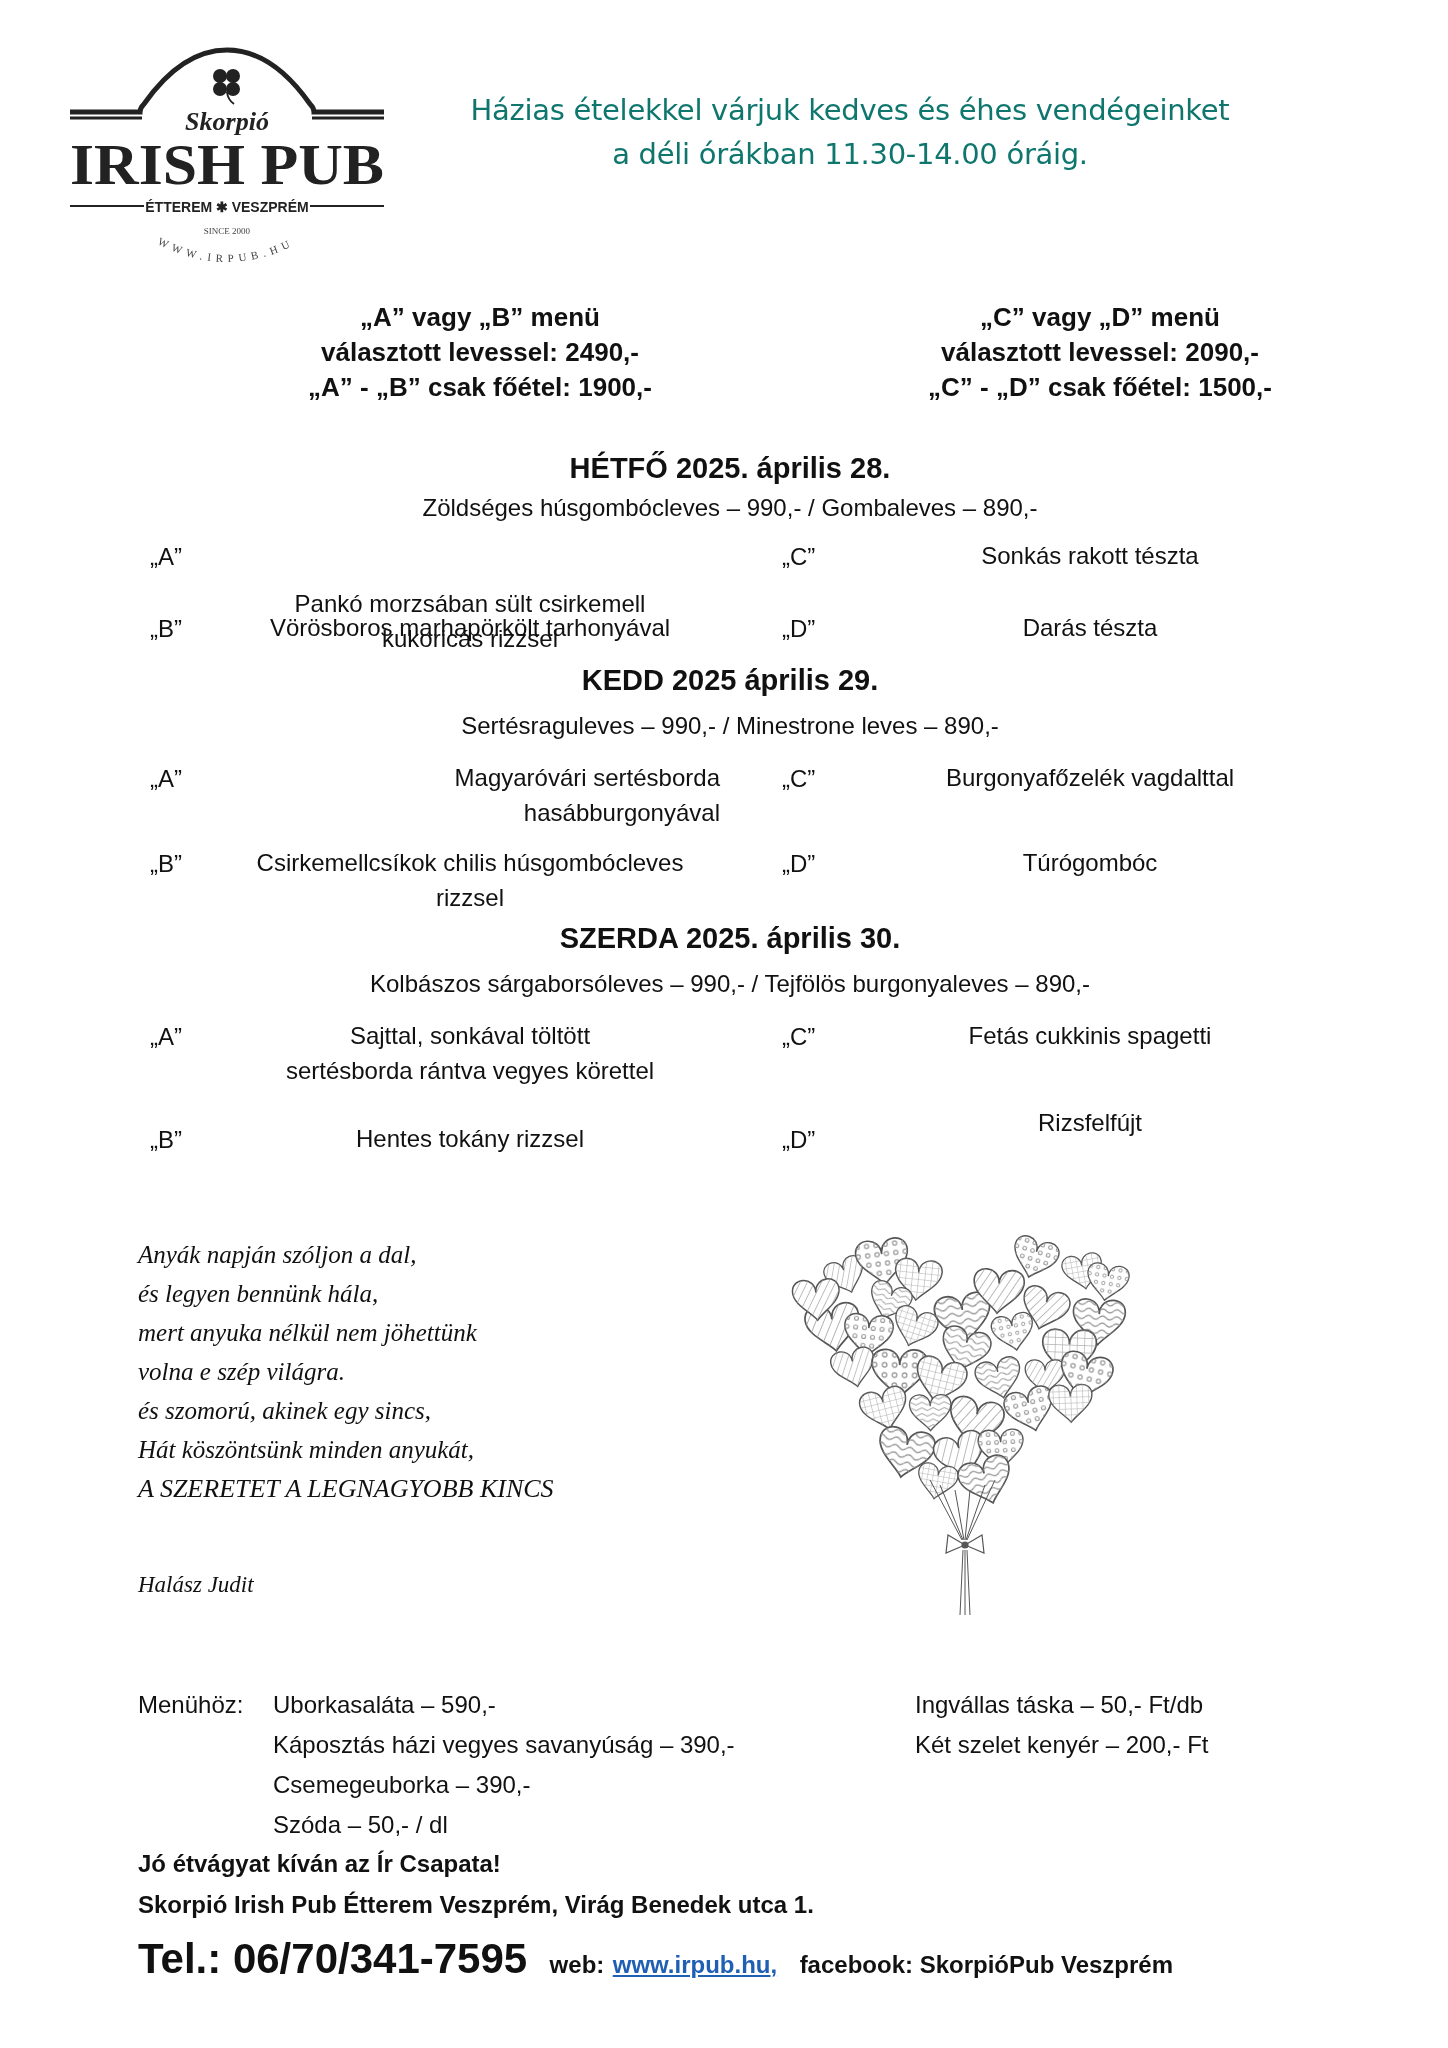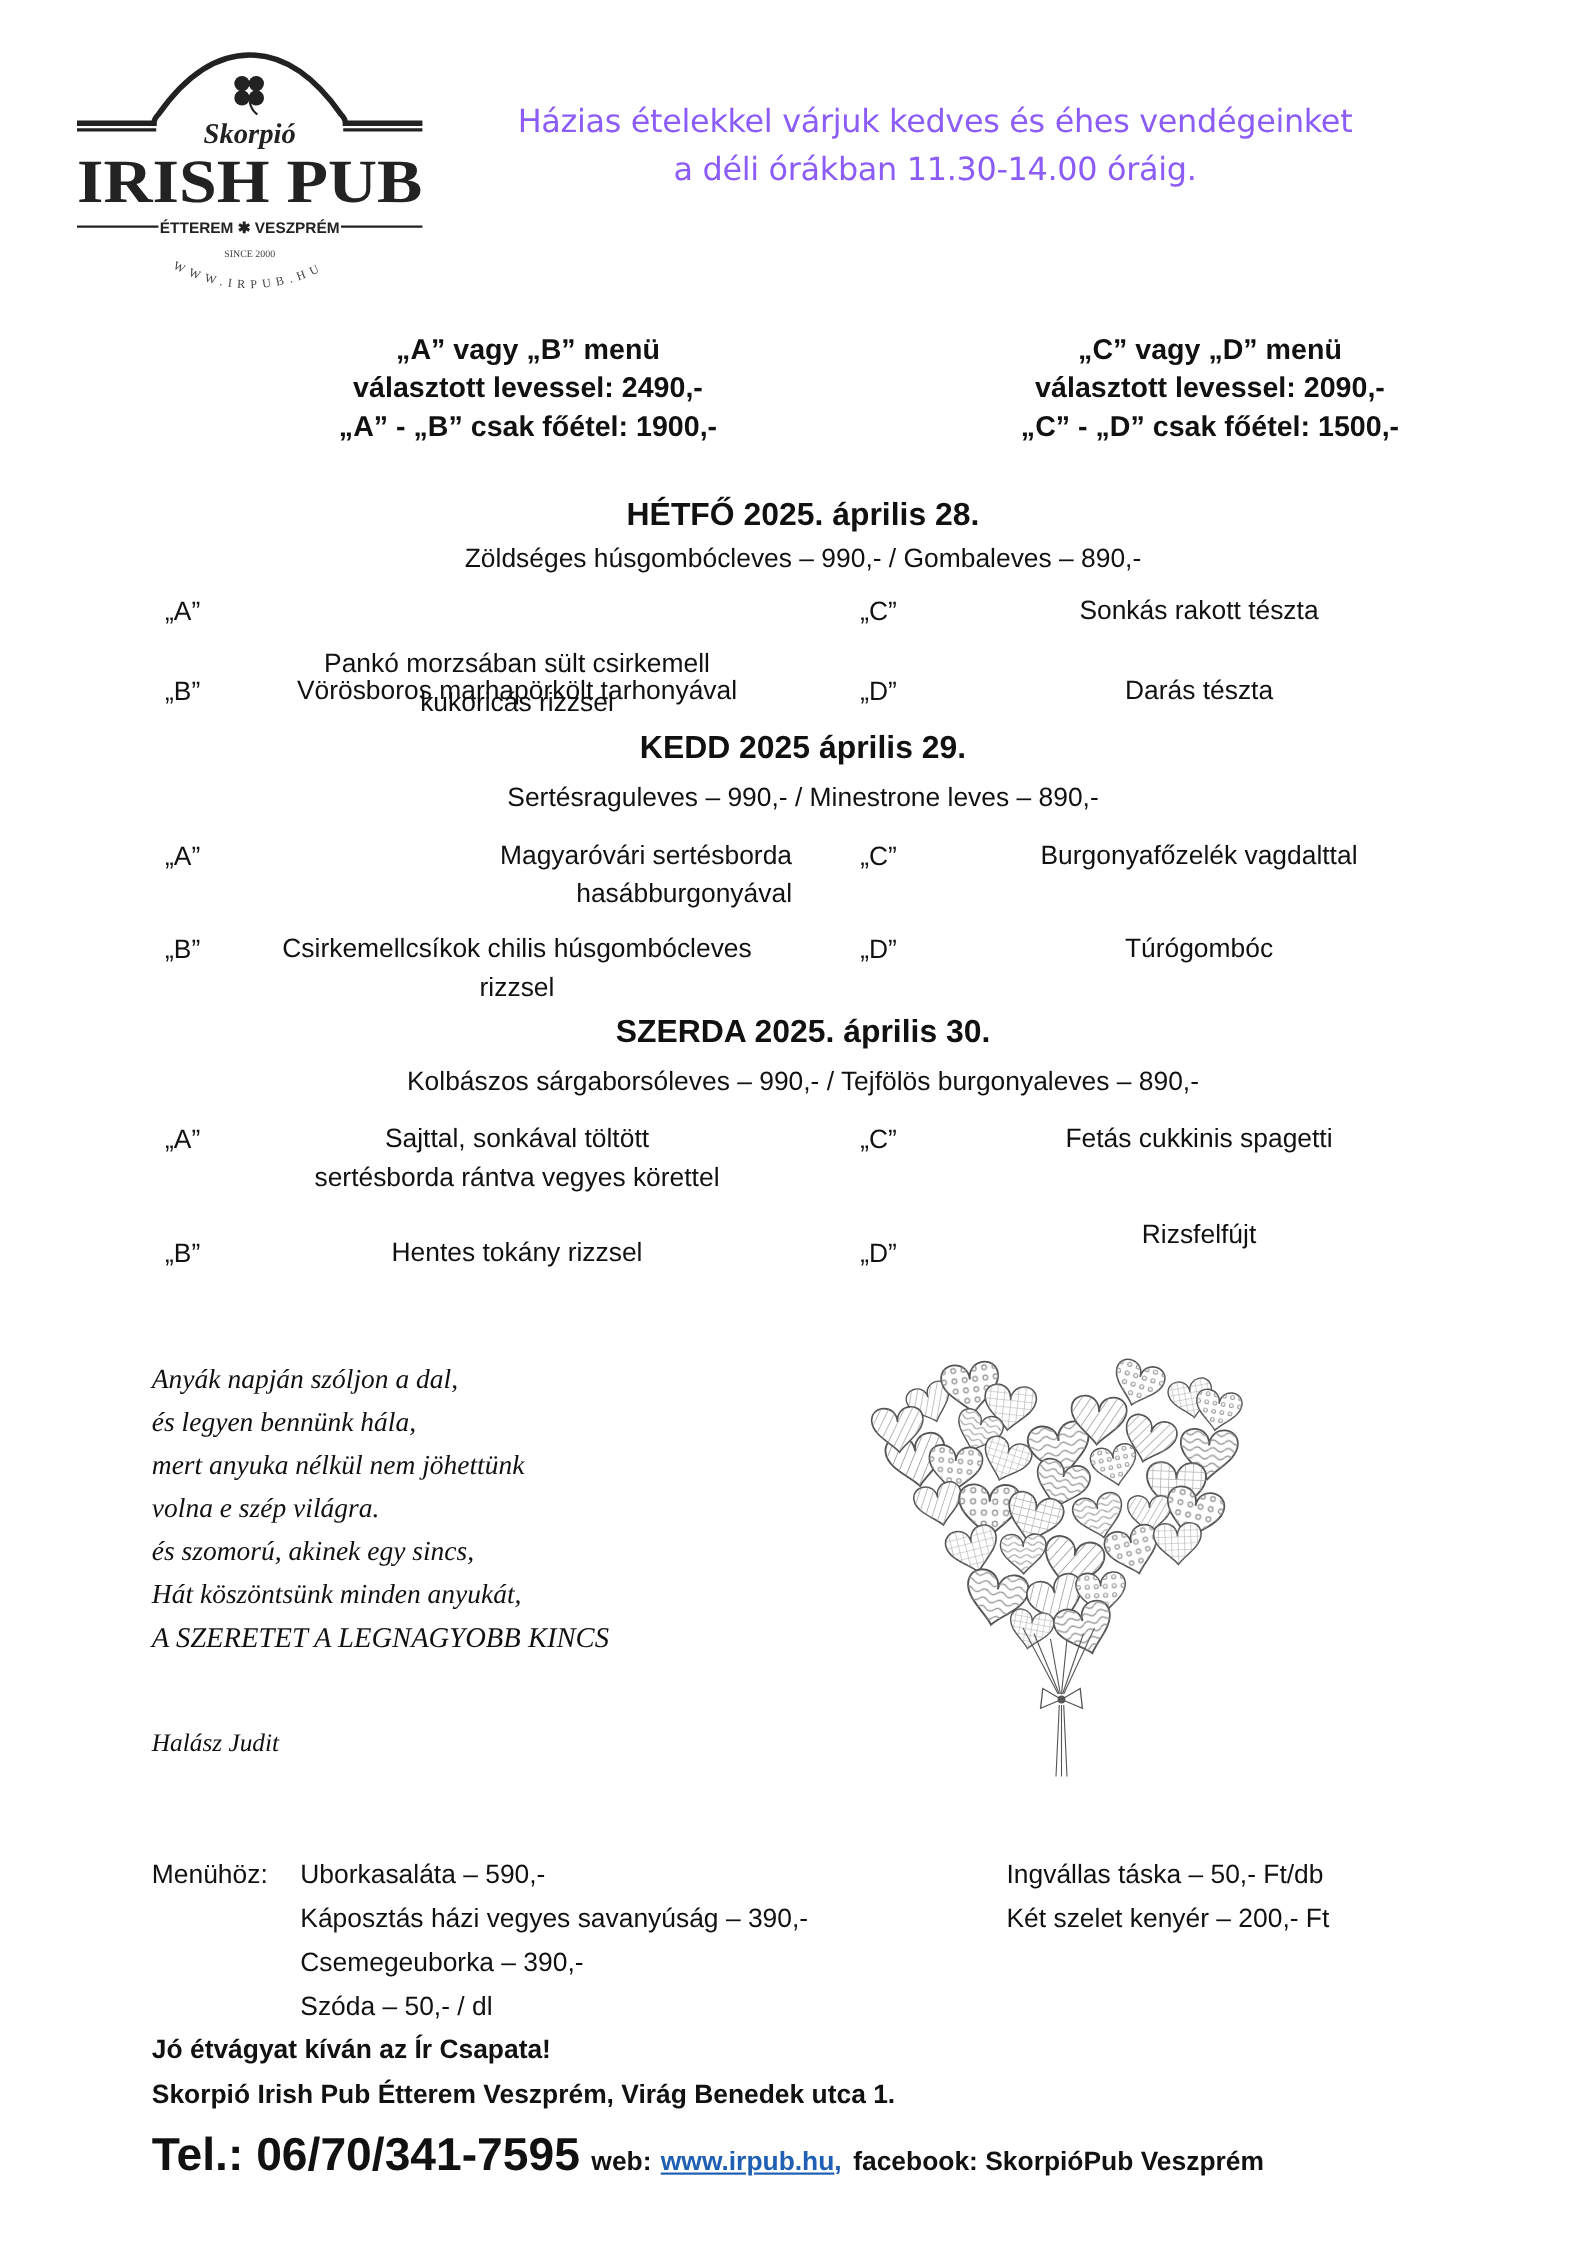--- a/index.html
+++ b/index.html
@@ -4,21 +4,21 @@
 <style>
   html, body { margin: 0; padding: 0; background: #ffffff; }
   body { width: 1448px; height: 2048px; position: relative; overflow: hidden; color: #111; font-family: "Liberation Sans", sans-serif; }
   .abs { position: absolute; }
 
   
   #logo { left: 62px; top: 42px; width: 330px; height: 230px; text-align: right; }
   #logo svg { width: 100%; height: 100%; }
 
   
-  .tagline { left: 420px; width: 860px; top: 88px; font-family: "DejaVu Sans", sans-serif; font-size: 29px; line-height: 44px; text-align: center; color: #8b5cf6; letter-spacing: -0.3px; }
+  .tagline { left: 420px; width: 860px; top: 88px; font-family: "DejaVu Sans", sans-serif; font-size: 29px; line-height: 44px; text-align: center; color: #0f766e; letter-spacing: -0.3px; }
 
   
   .pricing { top: 300px; width: 420px; font-weight: bold; font-size: 26px; line-height: 35px; text-align: center; }
   #pricing-ab { left: 270px; }
   #pricing-cd { left: 890px; }
 
   
   .day-title { left: 140px; width: 1180px; text-align: center; font-weight: bold; font-size: 29px; }
   .soups { left: 140px; width: 1180px; text-align: center; font-size: 24px; }
   .letter { font-size: 24px; width: 60px; }
@@ -37,21 +37,21 @@
   
   .extras { left: 138px; top: 1685px; font-size: 24px; line-height: 40px; }
   .extras-label { display: inline-block; width: 135px; }
   .extras-row { height: 40px; white-space: nowrap; }
   .extras-indent { padding-left: 135px; }
   .extras-right { left: 915px; top: 1685px; font-size: 24px; line-height: 40px; }
 
   .bold-line { left: 138px; font-weight: bold; font-size: 24px; }
   .contact { left: 138px; top: 1935px; white-space: nowrap; }
   .tel { font-weight: bold; font-size: 42px; vertical-align: baseline; }
-  .contact-small { font-weight: bold; font-size: 24px; margin-left: 6px; }
+  .contact-small { font-weight: bold; font-size: 24px; margin-left: 18px; }
   .link { color: #1f5fb4; text-decoration: underline; }
 </style>
 </head>
 <body>
 
 <div id="logo" class="abs">
   <svg viewBox="0 0 330 230">
 
     <path d="M8 70 H78 Q78 66 82 62 Q120 8 165 8 Q210 8 248 62 Q252 66 252 70 H322" fill="none" stroke="#222" stroke-width="5"></path>
     <line x1="8" y1="76" x2="80" y2="76" stroke="#222" stroke-width="3"></line>

